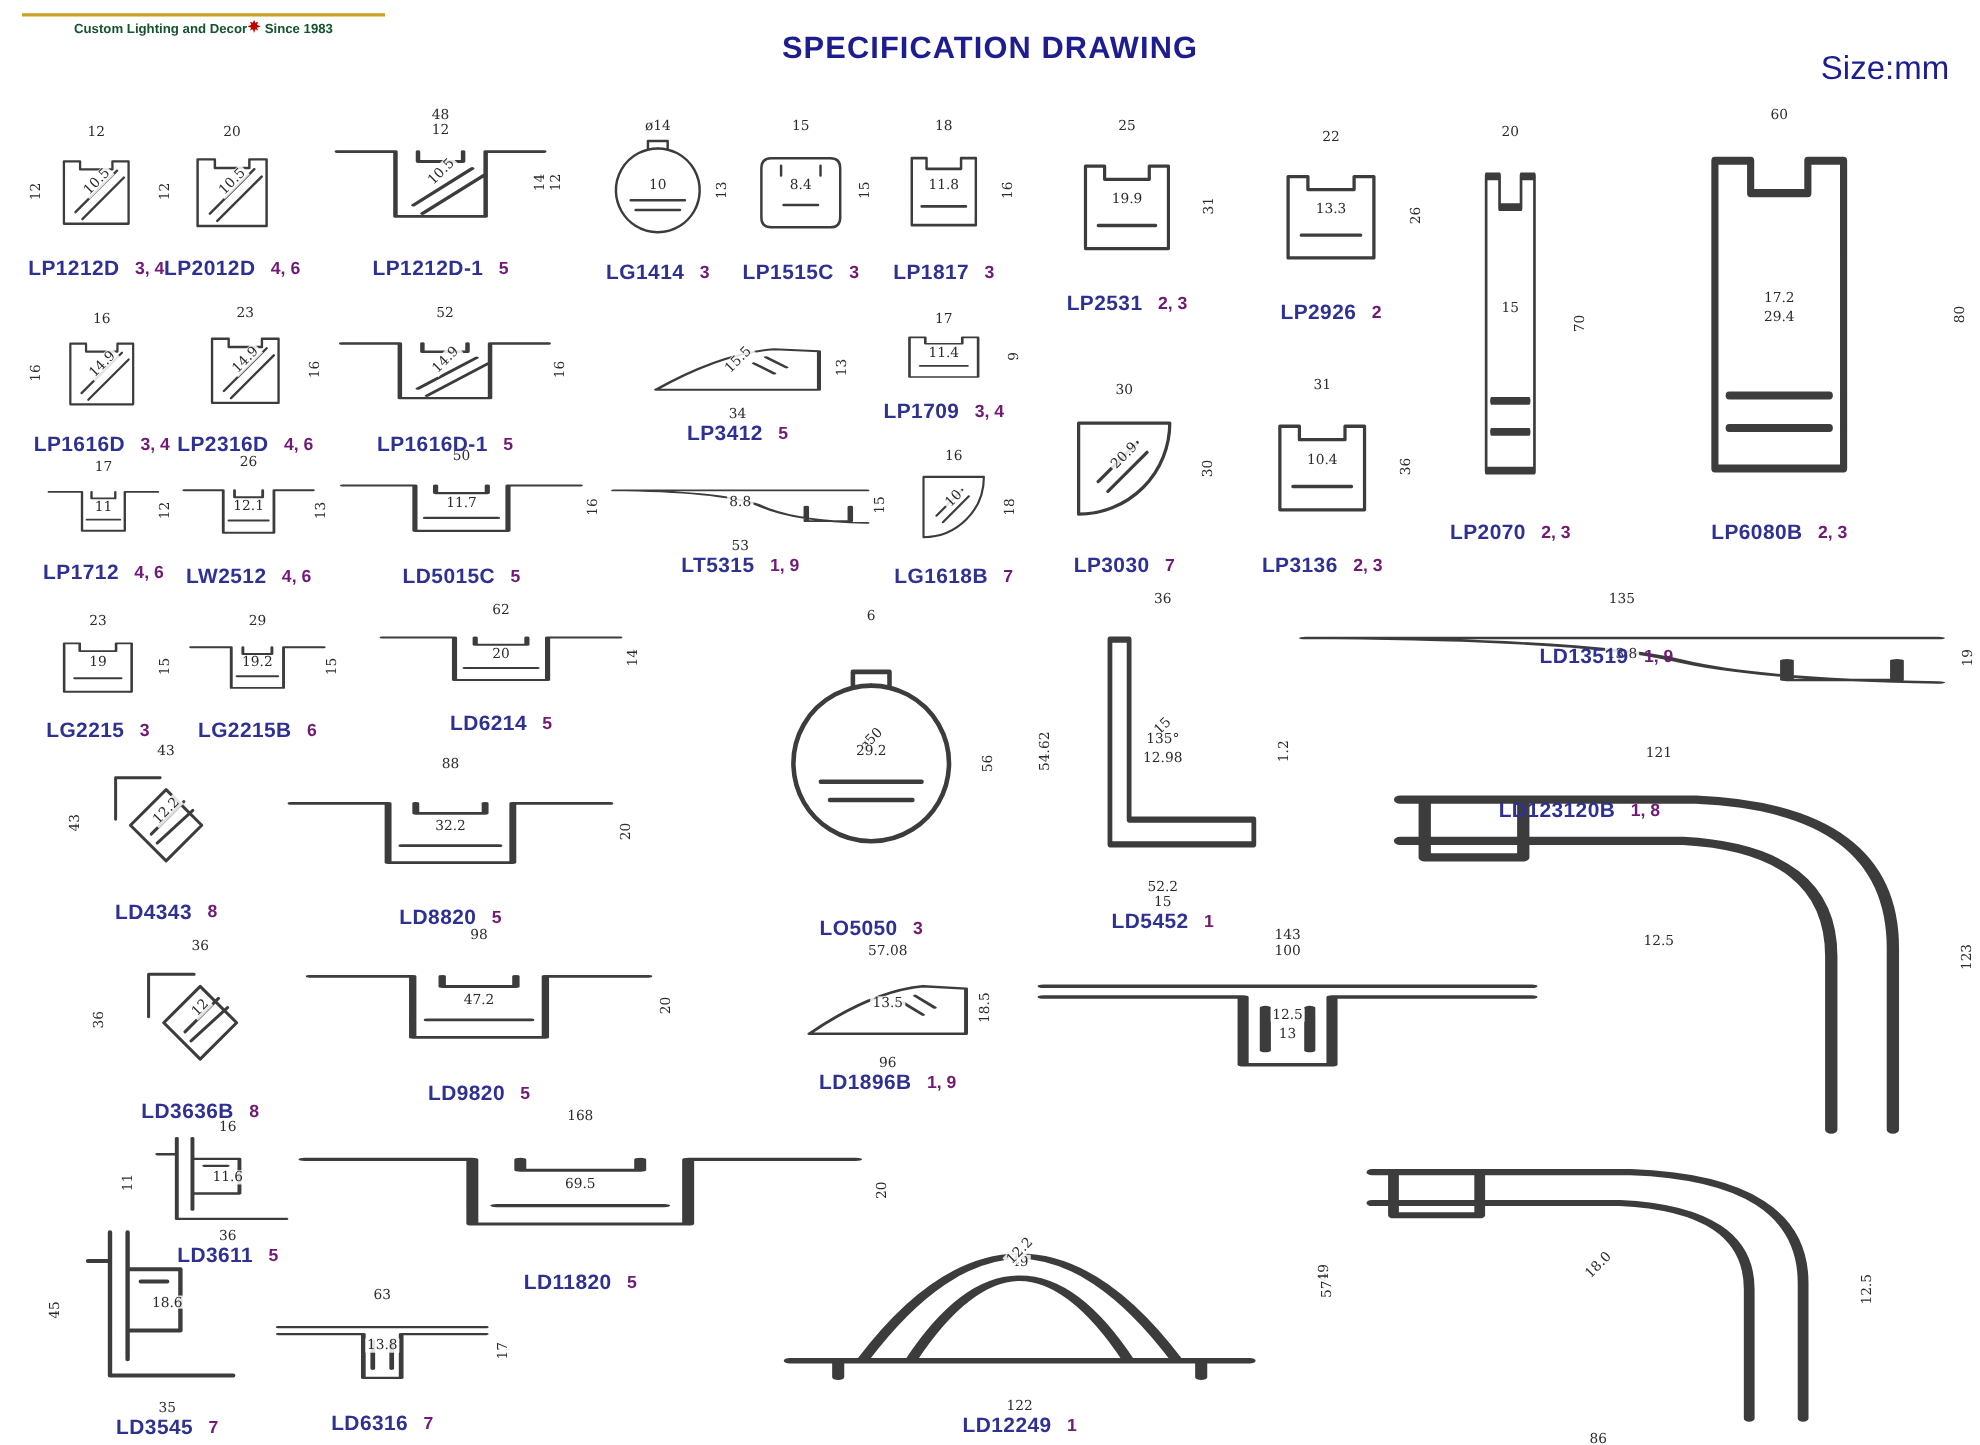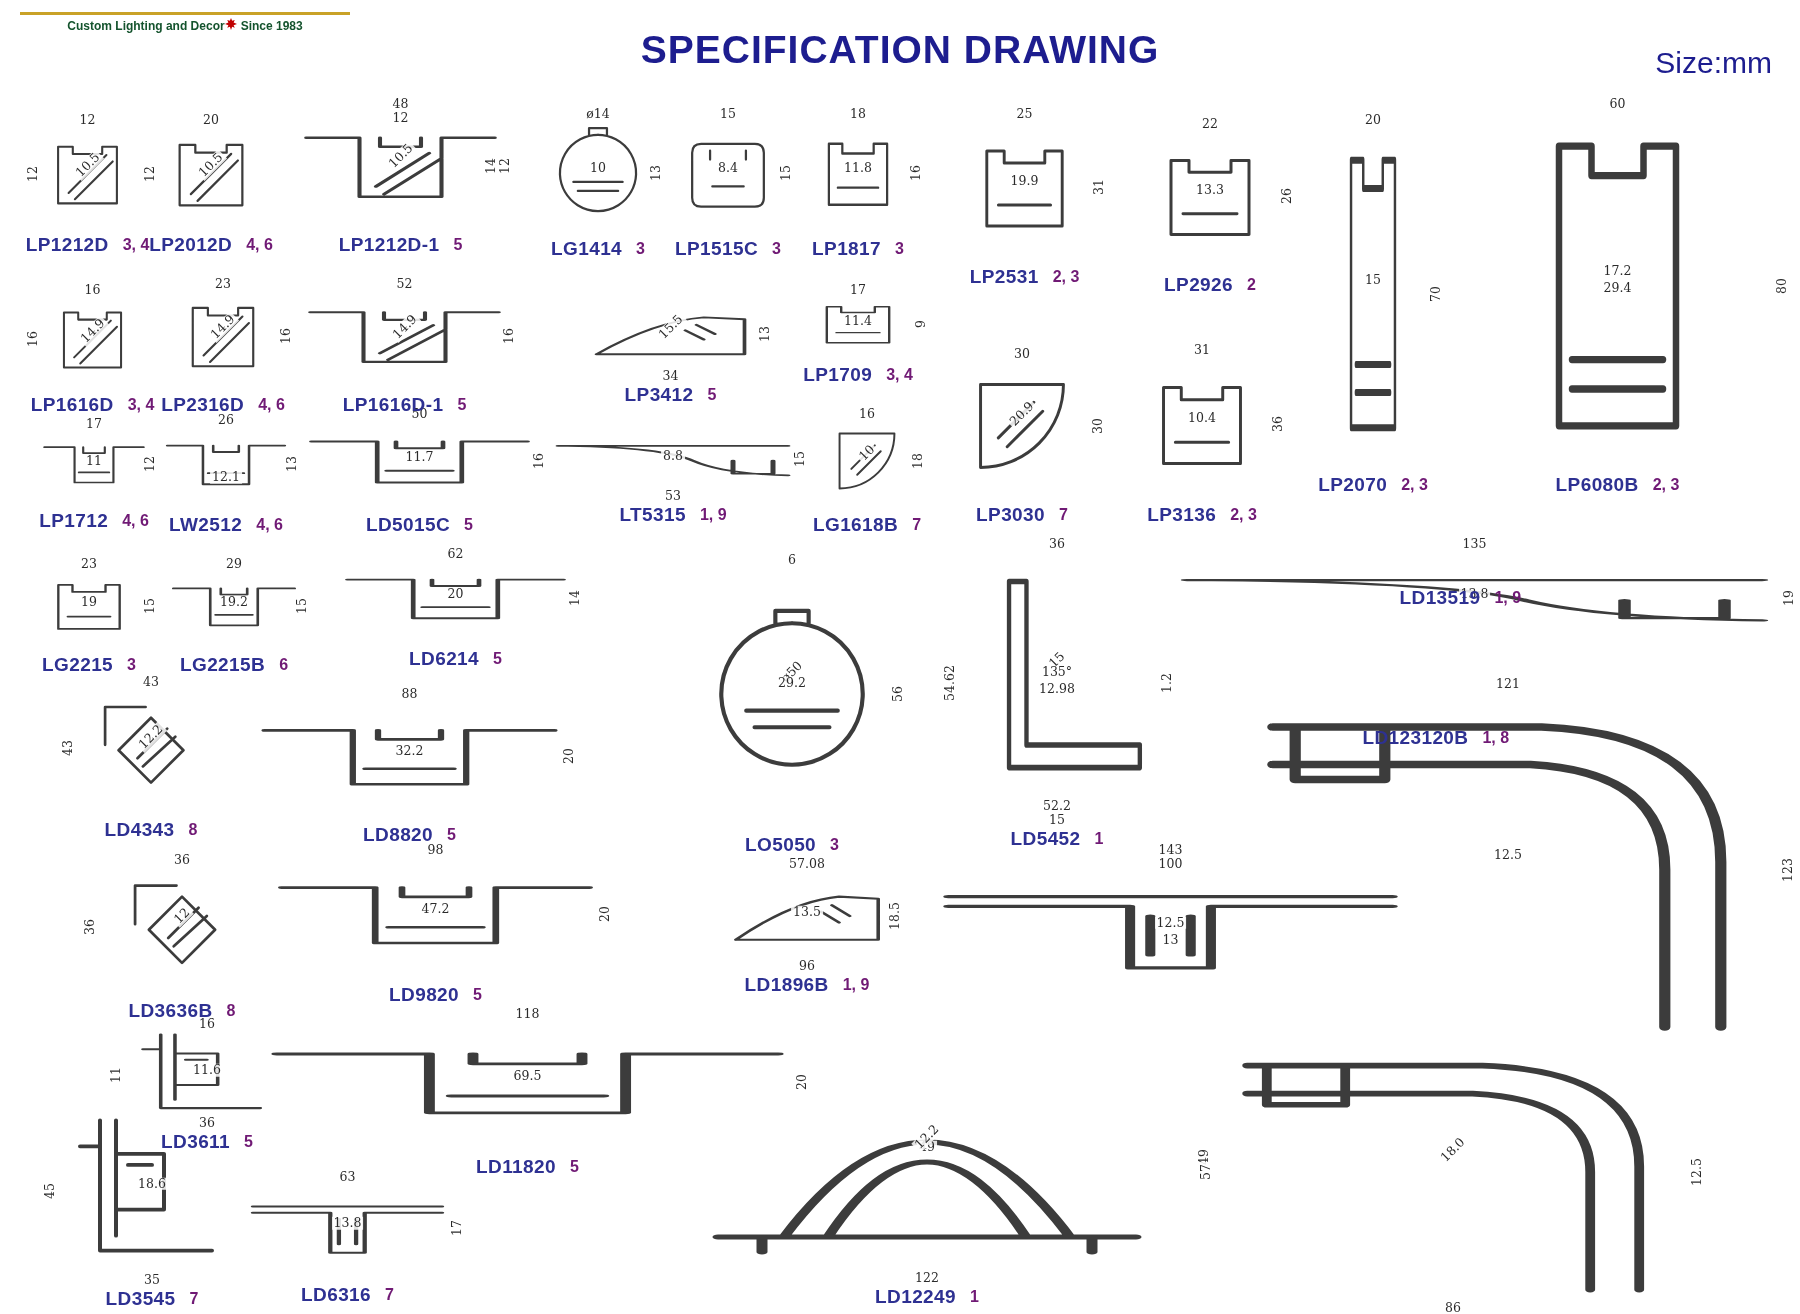--- a/index.html
+++ b/index.html
@@ -8,21 +8,21 @@
   
   .header{position:absolute;left:0;top:0;width:1800px;height:100px}
   .logo{position:absolute;left:20px;top:8px;width:330px}
   .logo-top{display:flex;align-items:flex-end;gap:6px}
   .brand{font-size:44px;font-weight:bold;font-style:italic;color:#2e3192;letter-spacing:2px;line-height:1}
   .logo-rule{height:3px;background:#c9a227;margin:4px 0 3px 0}
   .logo-sub{display:flex;justify-content:center;align-items:center;
             font-size:12px;color:#14532d;font-weight:bold}
   .since{display:flex;align-items:center;gap:4px}
   .title{position:absolute;left:0;right:0;top:28px;text-align:center;
-         font-size:39px;color:#1d1d8f;letter-spacing:1px;font-weight:bold}
+         font-size:28px;color:#1d1d8f;letter-spacing:1px;font-weight:bold}
   .units{position:absolute;right:28px;top:46px;font-size:30px;color:#1d1d8f}
   
   .cell{position:absolute;display:flex;flex-direction:column}
   .sk{position:relative;flex:1}
   .sk svg{position:absolute;left:0;top:0;width:100%;height:100%}
   .sk path{fill:none;stroke:#3c3c3c;stroke-width:2;stroke-linecap:round;stroke-linejoin:round}
   .dim{position:absolute;font-family:"DejaVu Serif",serif;font-size:12.5px;color:#2b2b2b;
        white-space:nowrap;background:rgba(255,255,255,.85);padding:0 2px;line-height:1;z-index:2}
   .dim.top{left:50%;transform:translateX(-50%)}
   .dim.bottom{left:50%;transform:translateX(-50%)}
@@ -285,21 +285,21 @@
         <span class="pcode">4, 6</span>
       </div>
     </div>
     <div class="cell" style="left: 162px; top: 418px; width: 128px; height: 122px;">
       <div class="sk">
         <svg viewBox="0 0 100 100" preserveAspectRatio="none">
           <path d="M4,30 H32 M68,30 H96 M32,30 V72 H68 V30 M40,30 v7 h20 v-7 M36,60 H64"></path>
         </svg>
         <span class="dim top" style="top: -4px;">26</span>
         <span class="dim right" style="right: -6px;">13</span>
-        <span class="dim inner" style="top: calc(46% + 0px); margin-top: 17px;">12.1</span>
+        <span class="dim inner" style="top: calc(46% + 0px);">12.1</span>
       </div>
       <div class="lrow">
         <span class="pname">LW2512</span>
         <span class="pcode">4, 6</span>
       </div>
     </div>
     <div class="cell" style="left: 302px; top: 412px; width: 235px; height: 128px;">
       <div class="sk">
         <svg viewBox="0 0 100 100" preserveAspectRatio="none">
           <path d="M4,30 H32 M68,30 H96 M32,30 V72 H68 V30 M40,30 v7 h20 v-7 M36,60 H64"></path>
@@ -568,21 +568,21 @@
       <div class="lrow">
         <span class="pname">LD3611</span>
         <span class="pcode">5</span>
       </div>
     </div>
     <div class="cell" style="left: 255px; top: 1012px; width: 545px; height: 170px;">
       <div class="sk">
         <svg viewBox="0 0 100 100" preserveAspectRatio="none">
           <path d="M4,30 H32 M68,30 H96 M32,30 V72 H68 V30 M40,30 v7 h20 v-7 M36,60 H64"></path>
         </svg>
-        <span class="dim top" style="top: -4px;">118</span>
+        <span class="dim top" style="top: -4px;">168</span>
         <span class="dim right" style="right: -6px;">20</span>
         <span class="dim inner" style="top: calc(46% + 0px);">69.5</span>
       </div>
       <div class="lrow">
         <span class="pname">LD11820</span>
         <span class="pcode">5</span>
       </div>
     </div>
     <div class="cell" style="left: 652px; top: 1032px; width: 550px; height: 280px;">
       <div class="sk">

